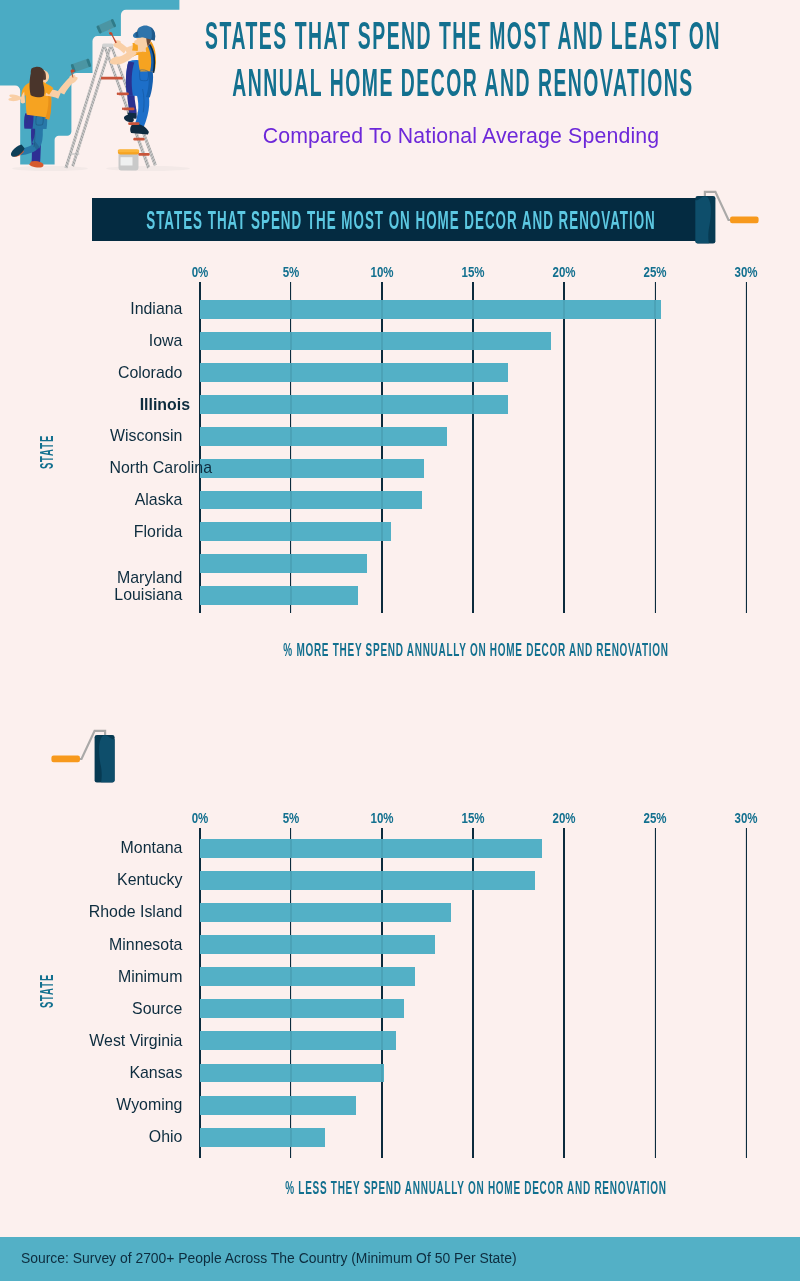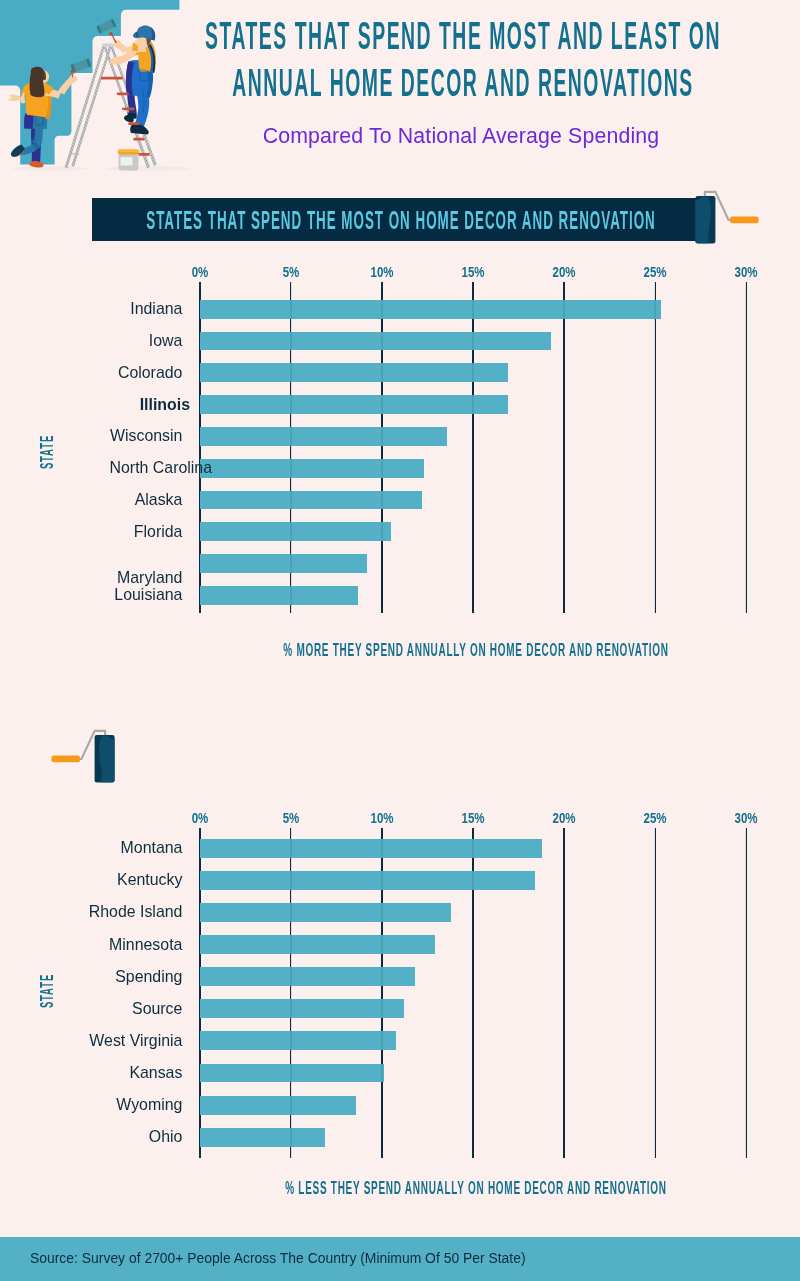--- a/index.html
+++ b/index.html
@@ -286,21 +286,21 @@
       <div class="tick" style="left: 746.49px; top: 810.8px;">30%</div>
       <div class="bar" style="left: 199.5px; top: 838.7px; width: 342.78px; height: 18.9px;"></div>
       <div class="catlabel" style="right: 617.6px; top: 840.2px; width: 180px;">Montana</div>
       <div class="bar" style="left: 199.5px; top: 870.82px; width: 335.487px; height: 18.9px;"></div>
       <div class="catlabel" style="right: 617.6px; top: 872.32px; width: 180px;">Kentucky</div>
       <div class="bar" style="left: 199.5px; top: 902.94px; width: 251.615px; height: 18.9px;"></div>
       <div class="catlabel" style="right: 617.6px; top: 904.44px; width: 180px;">Rhode Island</div>
       <div class="bar" style="left: 199.5px; top: 935.06px; width: 235.206px; height: 18.9px;"></div>
       <div class="catlabel" style="right: 617.6px; top: 936.56px; width: 180px;">Minnesota</div>
       <div class="bar" style="left: 199.5px; top: 967.18px; width: 215.149px; height: 18.9px;"></div>
-      <div class="catlabel" style="right: 617.6px; top: 968.68px; width: 180px;">Spending</div>
+      <div class="catlabel" style="right: 617.6px; top: 968.68px; width: 180px;">Minimum</div>
       <div class="bar" style="left: 199.5px; top: 999.3px; width: 204.21px; height: 18.9px;"></div>
       <div class="catlabel" style="right: 617.6px; top: 1000.8px; width: 180px;">Source</div>
       <div class="bar" style="left: 199.5px; top: 1031.42px; width: 196.916px; height: 18.9px;"></div>
       <div class="catlabel" style="right: 617.6px; top: 1032.92px; width: 180px;">West Virginia</div>
       <div class="bar" style="left: 199.5px; top: 1063.54px; width: 184.153px; height: 18.9px;"></div>
       <div class="catlabel" style="right: 617.6px; top: 1065.04px; width: 180px;">Kansas</div>
       <div class="bar" style="left: 199.5px; top: 1095.66px; width: 156.804px; height: 18.9px;"></div>
       <div class="catlabel" style="right: 617.6px; top: 1097.16px; width: 180px;">Wyoming</div>
       <div class="bar" style="left: 199.5px; top: 1127.78px; width: 125.808px; height: 18.9px;"></div>
       <div class="catlabel" style="right: 617.6px; top: 1129.28px; width: 180px;">Ohio</div>
@@ -308,15 +308,15 @@
       <div class="gridline" style="left: 380.83px; top: 828.3px; height: 330px; background: rgb(13, 44, 62); opacity: 0.1;"></div>
       <div class="gridline" style="left: 471.995px; top: 828.3px; height: 330px; background: rgb(13, 44, 62); opacity: 0.1;"></div>
       <div class="gridline" style="left: 563.16px; top: 828.3px; height: 330px; background: rgb(13, 44, 62); opacity: 0.1;"></div>
       <div class="gridline" style="left: 654.325px; top: 828.3px; height: 330px; background: rgb(13, 44, 62); opacity: 0.1;"></div>
       <div class="gridline" style="left: 745.49px; top: 828.3px; height: 330px; background: rgb(13, 44, 62); opacity: 0.1;"></div>
       <div class="ylabel" style="left: 46.7px; top: 990.5px; transform: translate(-50%, -50%) rotate(-90deg) scaleX(0.506);">STATE</div>
       <div class="xcaption" style="left: 475.8px; top: 1179.3px;">% LESS THEY SPEND ANNUALLY ON HOME DECOR AND RENOVATION</div>
     </div>
 
   <div class="footer" style="top:1236.9px;height:44.1px;"></div>
-  <div class="footer-text" style="left:30px;top:1252.4px;text-align:center;">Source: Survey of 2700+ People Across The Country (Minimum Of 50 Per State)</div>
+  <div class="footer-text" style="left:21px;top:1252.4px;text-align:center;">Source: Survey of 2700+ People Across The Country (Minimum Of 50 Per State)</div>
 
 </div>
 
 </body></html>

